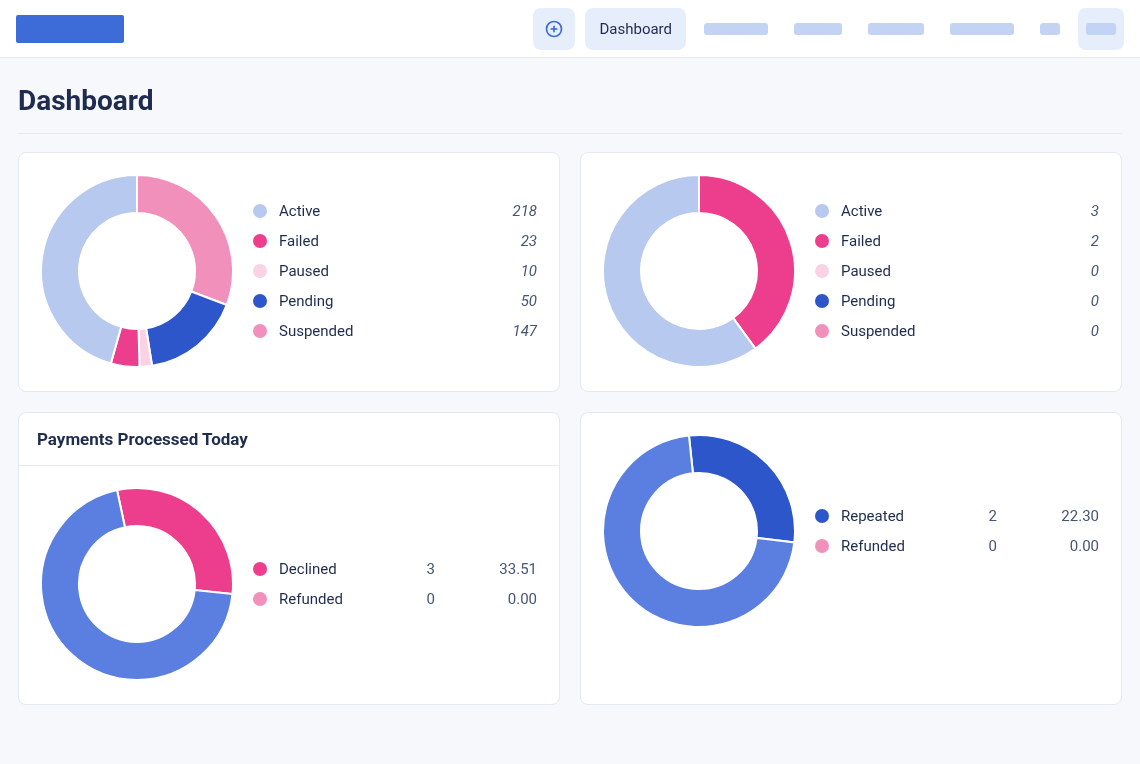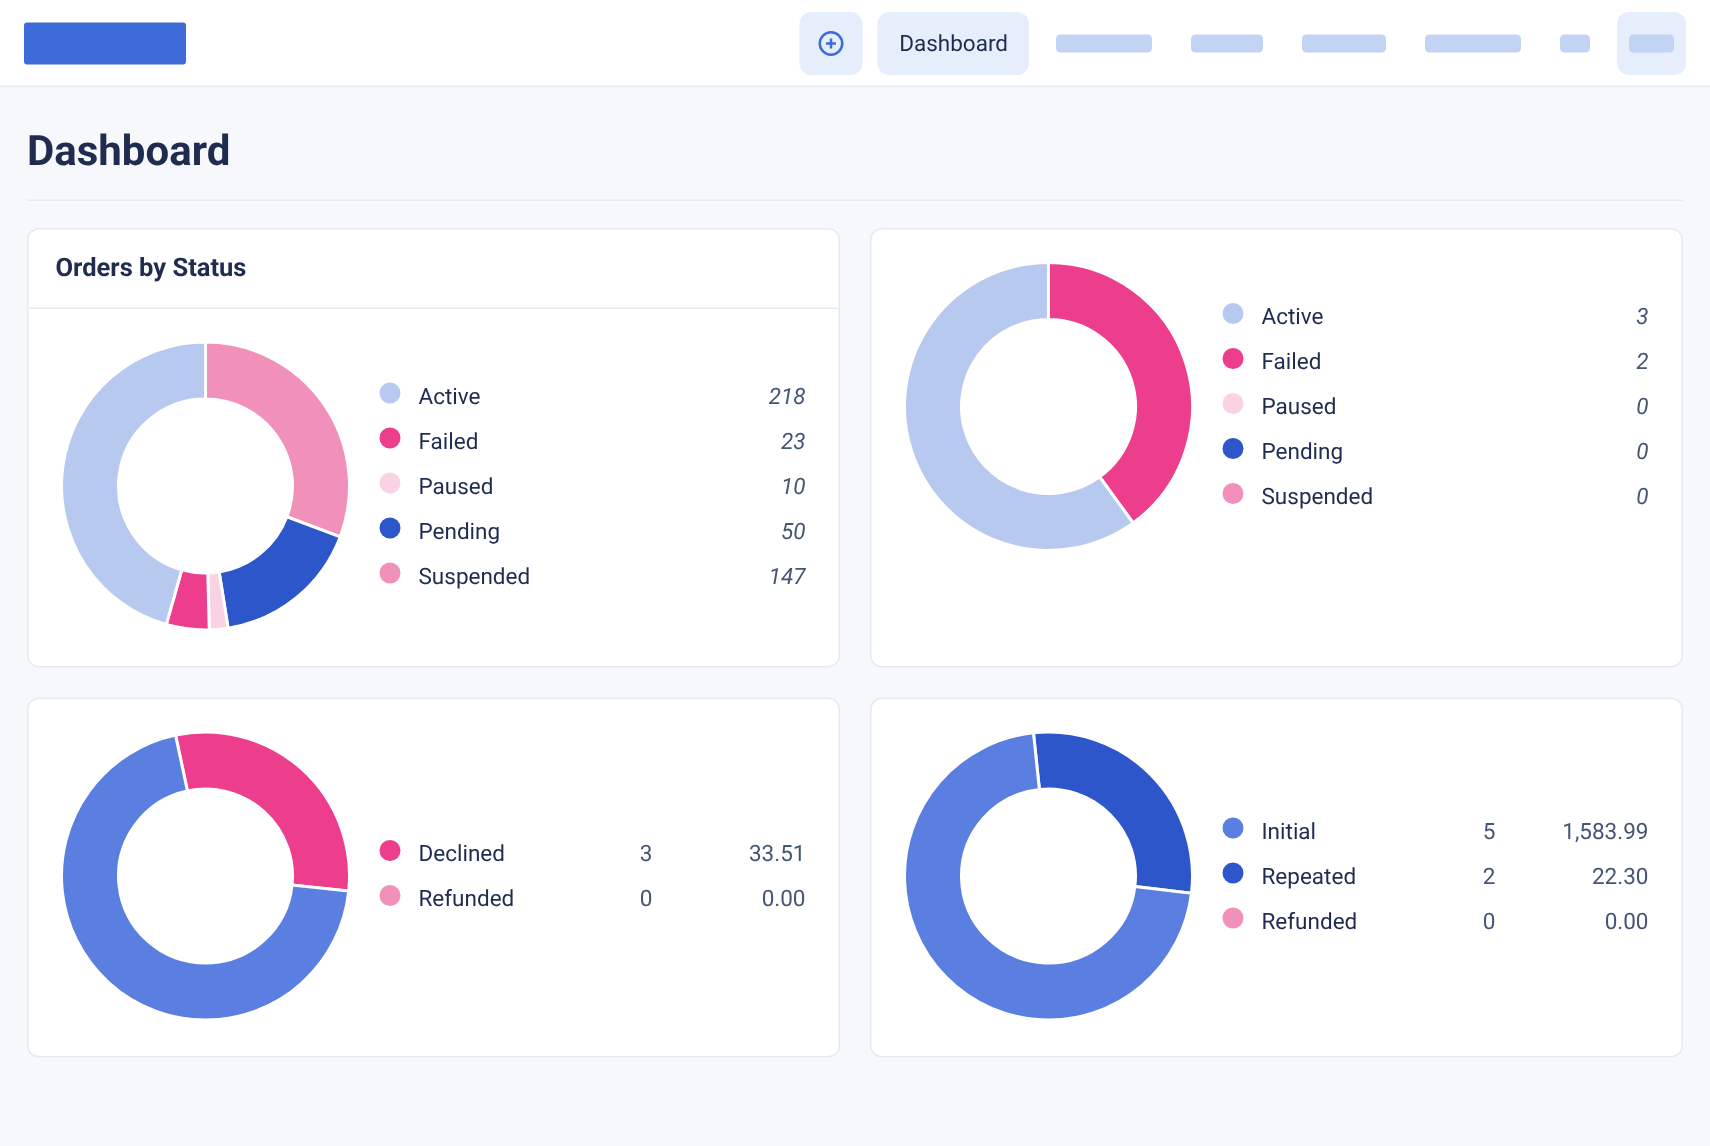--- a/index.html
+++ b/index.html
@@ -73,21 +73,21 @@
     padding:16px 18px;border-bottom:1px solid var(--line);font-weight:700;font-size:17px;
   }
   .card-body{
     display:flex;align-items:center;gap:16px;padding:18px 22px 20px 18px;
   }
   .donut-wrap{flex:0 0 auto;}
   .donut-wrap svg{display:block;}
 
   .legend{flex:1;}
   .legend-row{
-    display:flex;gap:12px;padding:6px 0;font-size:15px;
+    display:flex;align-items:center;gap:12px;padding:6px 0;font-size:15px;
   }
   .swatch{
     width:14px;height:14px;border-radius:50%;flex:0 0 auto;
   }
   .leg-label{flex:1;color:var(--ink);}
   .leg-count{width:36px;text-align:right;color:var(--ink-soft);}
   .leg-amount{width:90px;text-align:right;color:var(--ink-soft);}
   .legend.two-col .leg-count{width:60px;font-style:italic;}
 </style>
 </head>
@@ -129,21 +129,20 @@
         <span style="width: 30px;"></span>
       </div>
     </div>
 </div>
 
 <div class="page">
   <h1 class="page-title">Dashboard</h1>
   <hr class="rule">
   <div class="grid" id="panel-grid">
       <div class="card">
-        <div class="card-head">Orders by Status</div>
         <div class="card-body">
           <div class="donut-wrap">
             <svg width="200" height="200" viewBox="0 0 200 200">
               <path d="M 100.000 4.000 A 96 96 0 0 1 189.796 133.951 L 154.252 120.512 A 58 58 0 0 0 100.000 42.000 Z" fill="#f191bb" stroke="#ffffff" stroke-width="2"></path>
               <path d="M 189.796 133.951 A 96 96 0 0 1 115.080 194.808 L 109.111 157.280 A 58 58 0 0 0 154.252 120.512 Z" fill="#2c56c9" stroke="#ffffff" stroke-width="2"></path>
               <path d="M 115.080 194.808 A 96 96 0 0 1 102.523 195.967 L 101.525 157.980 A 58 58 0 0 0 109.111 157.280 Z" fill="#f9d3e4" stroke="#ffffff" stroke-width="2"></path>
               <path d="M 102.523 195.967 A 96 96 0 0 1 73.835 192.366 L 84.192 155.804 A 58 58 0 0 0 101.525 157.980 Z" fill="#ec3e8c" stroke="#ffffff" stroke-width="2"></path>
               <path d="M 73.835 192.366 A 96 96 0 0 1 100.000 4.000 L 100.000 42.000 A 58 58 0 0 0 84.192 155.804 Z" fill="#b7c9ee" stroke="#ffffff" stroke-width="2"></path>
             </svg>
           </div>
@@ -207,20 +206,21 @@
             </div>
             <div class="legend-row">
               <span class="swatch" style="background: rgb(241, 145, 187);"></span>
               <span class="leg-label">Suspended</span>
               <span class="leg-count">0</span>
             </div>
           </div>
         </div>
       </div>
       <div class="card">
+        <div class="card-head">Payments Processed Today</div>
         <div class="card-body">
           <div class="donut-wrap">
             <svg width="200" height="200" viewBox="0 0 200 200">
               <path d="M 80.040 6.098 A 96 96 0 0 1 195.474 110.035 L 157.682 106.063 A 58 58 0 0 0 87.941 43.267 Z" fill="#ec3e8c" stroke="#ffffff" stroke-width="2"></path>
               <path d="M 195.474 110.035 A 96 96 0 1 1 80.040 6.098 L 87.941 43.267 A 58 58 0 1 0 157.682 106.063 Z" fill="#5b7fe0" stroke="#ffffff" stroke-width="2"></path>
             </svg>
           </div>
           <div class="legend">
             <div class="legend-row">
               <span class="swatch" style="background: rgb(236, 62, 140);"></span>
@@ -240,26 +240,20 @@
       <div class="card">
         <div class="card-body">
           <div class="donut-wrap">
             <svg width="200" height="200" viewBox="0 0 200 200">
               <path d="M 89.965 4.526 A 96 96 0 0 1 195.313 111.462 L 157.585 106.925 A 58 58 0 0 0 93.937 42.318 Z" fill="#2c56c9" stroke="#ffffff" stroke-width="2"></path>
               <path d="M 195.313 111.462 A 96 96 0 1 1 89.965 4.526 L 93.937 42.318 A 58 58 0 1 0 157.585 106.925 Z" fill="#5b7fe0" stroke="#ffffff" stroke-width="2"></path>
             </svg>
           </div>
           <div class="legend">
             <div class="legend-row">
-              <span class="swatch" style="background: rgb(91, 127, 224);"></span>
-              <span class="leg-label">Initial</span>
-              <span class="leg-count">5</span>
-              <span class="leg-amount">1,583.99</span>
-            </div>
-            <div class="legend-row">
               <span class="swatch" style="background: rgb(44, 86, 201);"></span>
               <span class="leg-label">Repeated</span>
               <span class="leg-count">2</span>
               <span class="leg-amount">22.30</span>
             </div>
             <div class="legend-row">
               <span class="swatch" style="background: rgb(241, 145, 187);"></span>
               <span class="leg-label">Refunded</span>
               <span class="leg-count">0</span>
               <span class="leg-amount">0.00</span>

